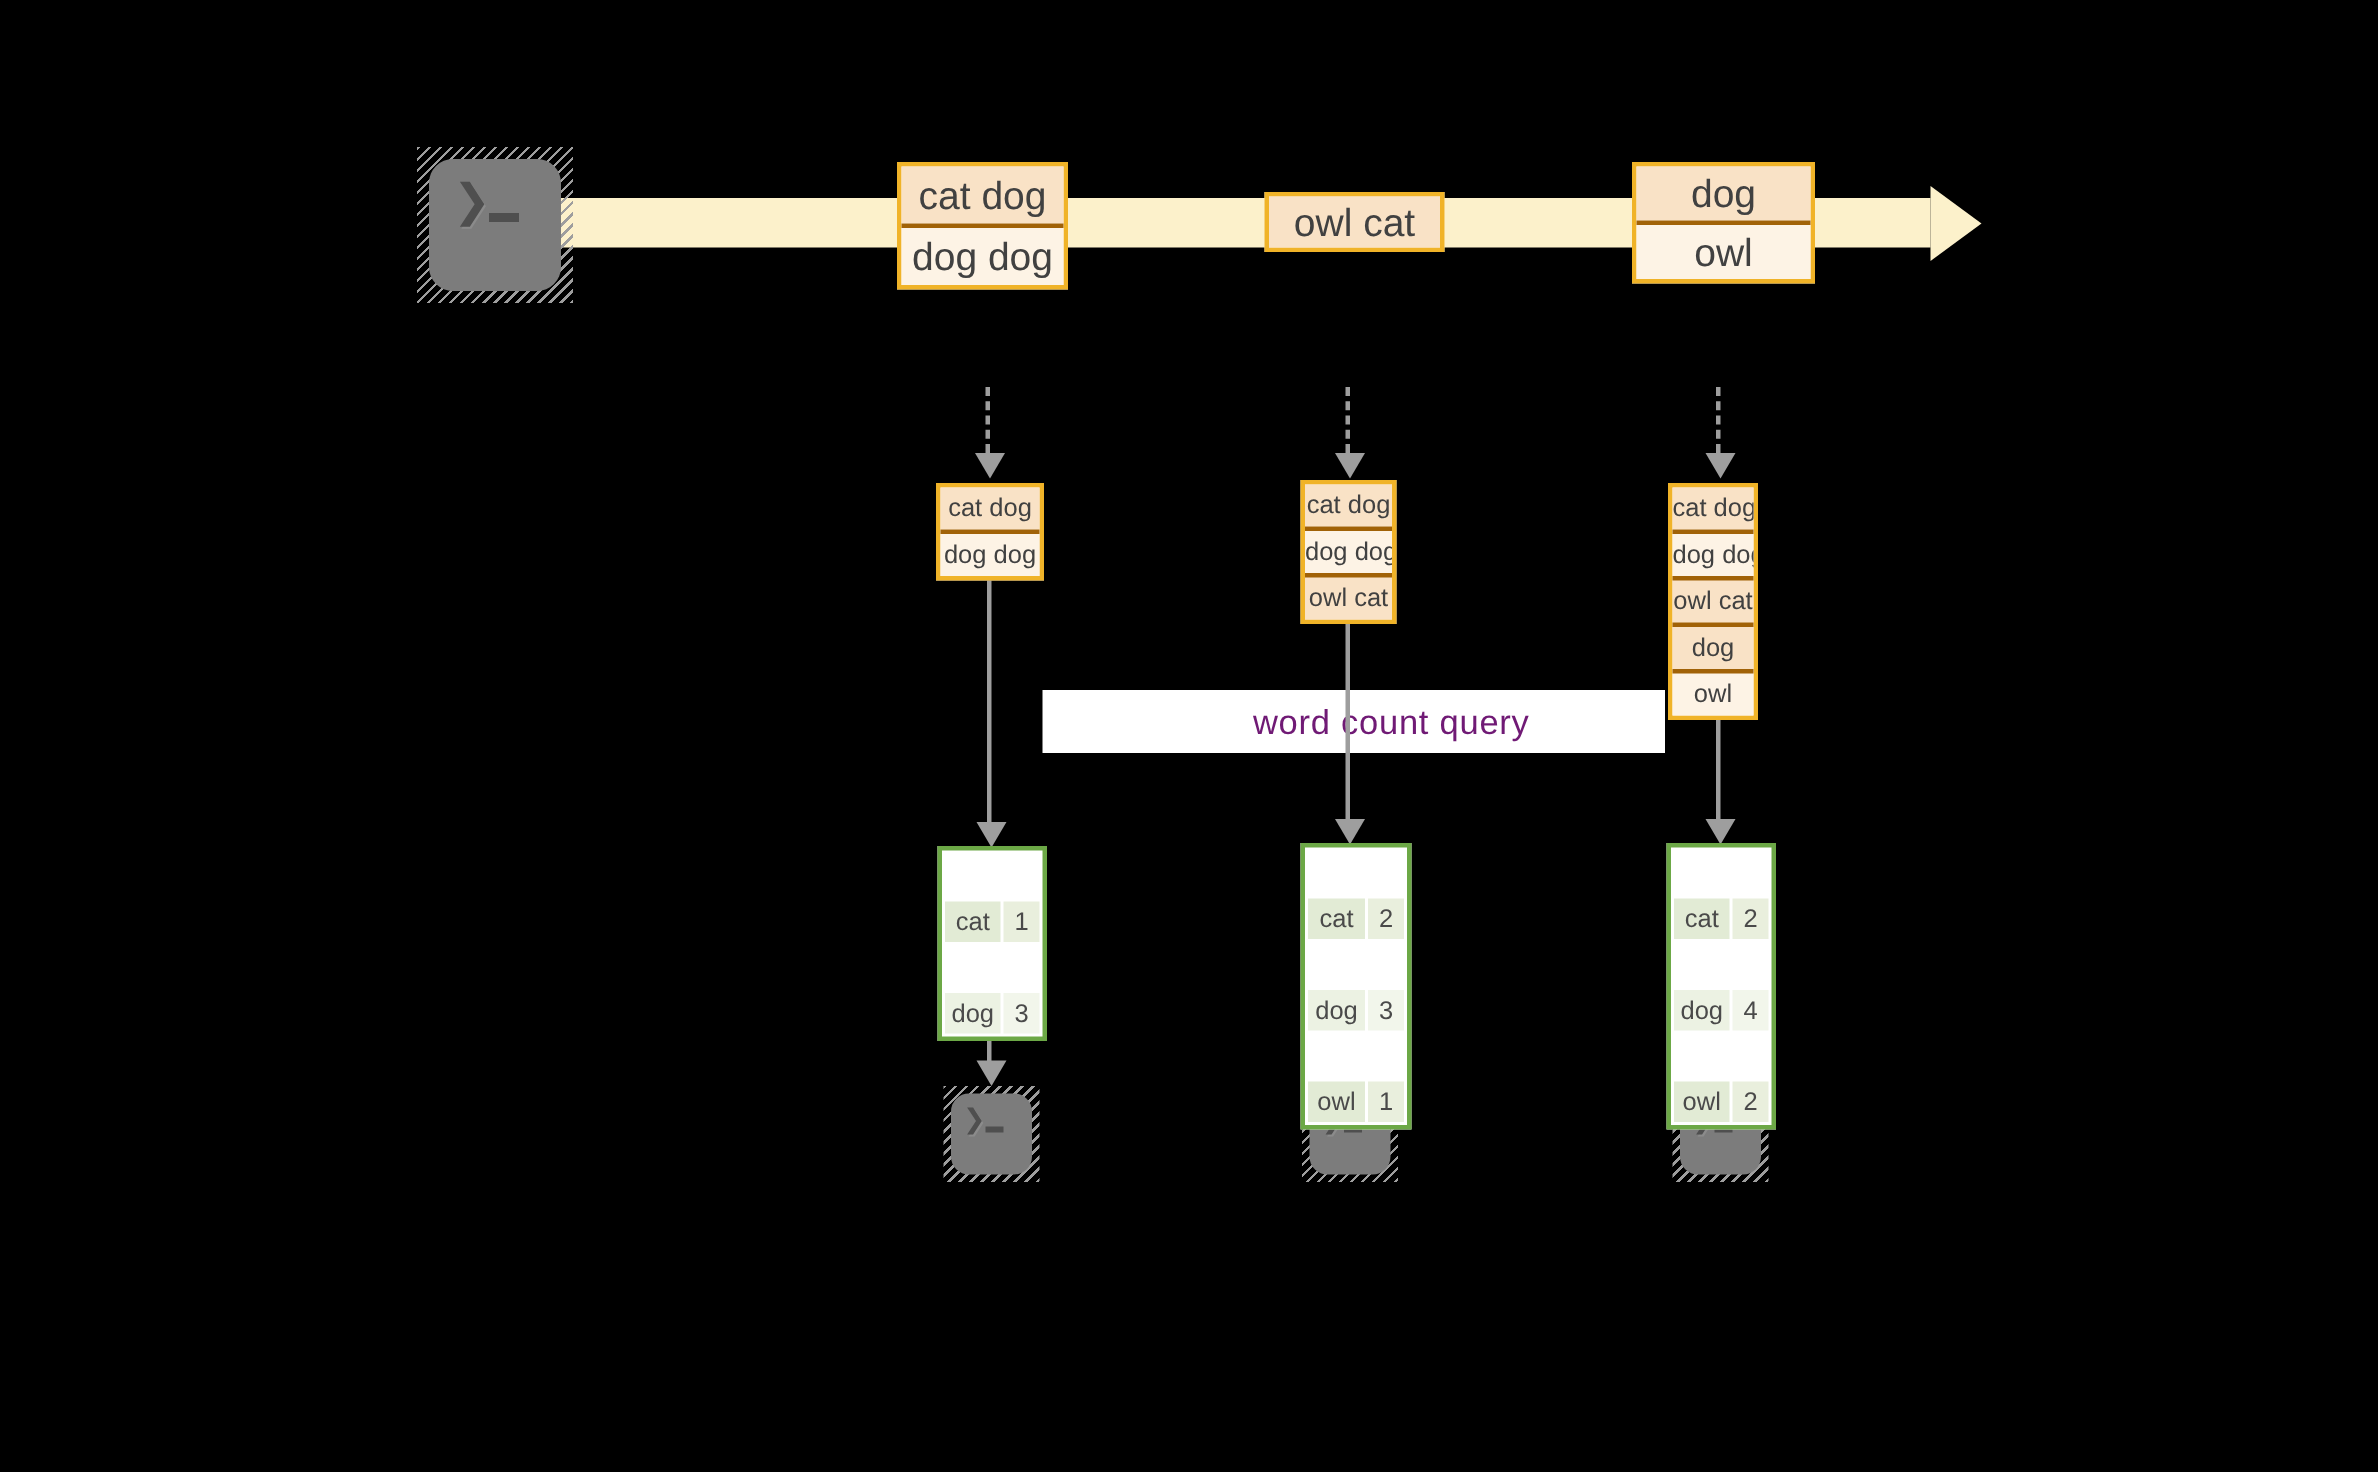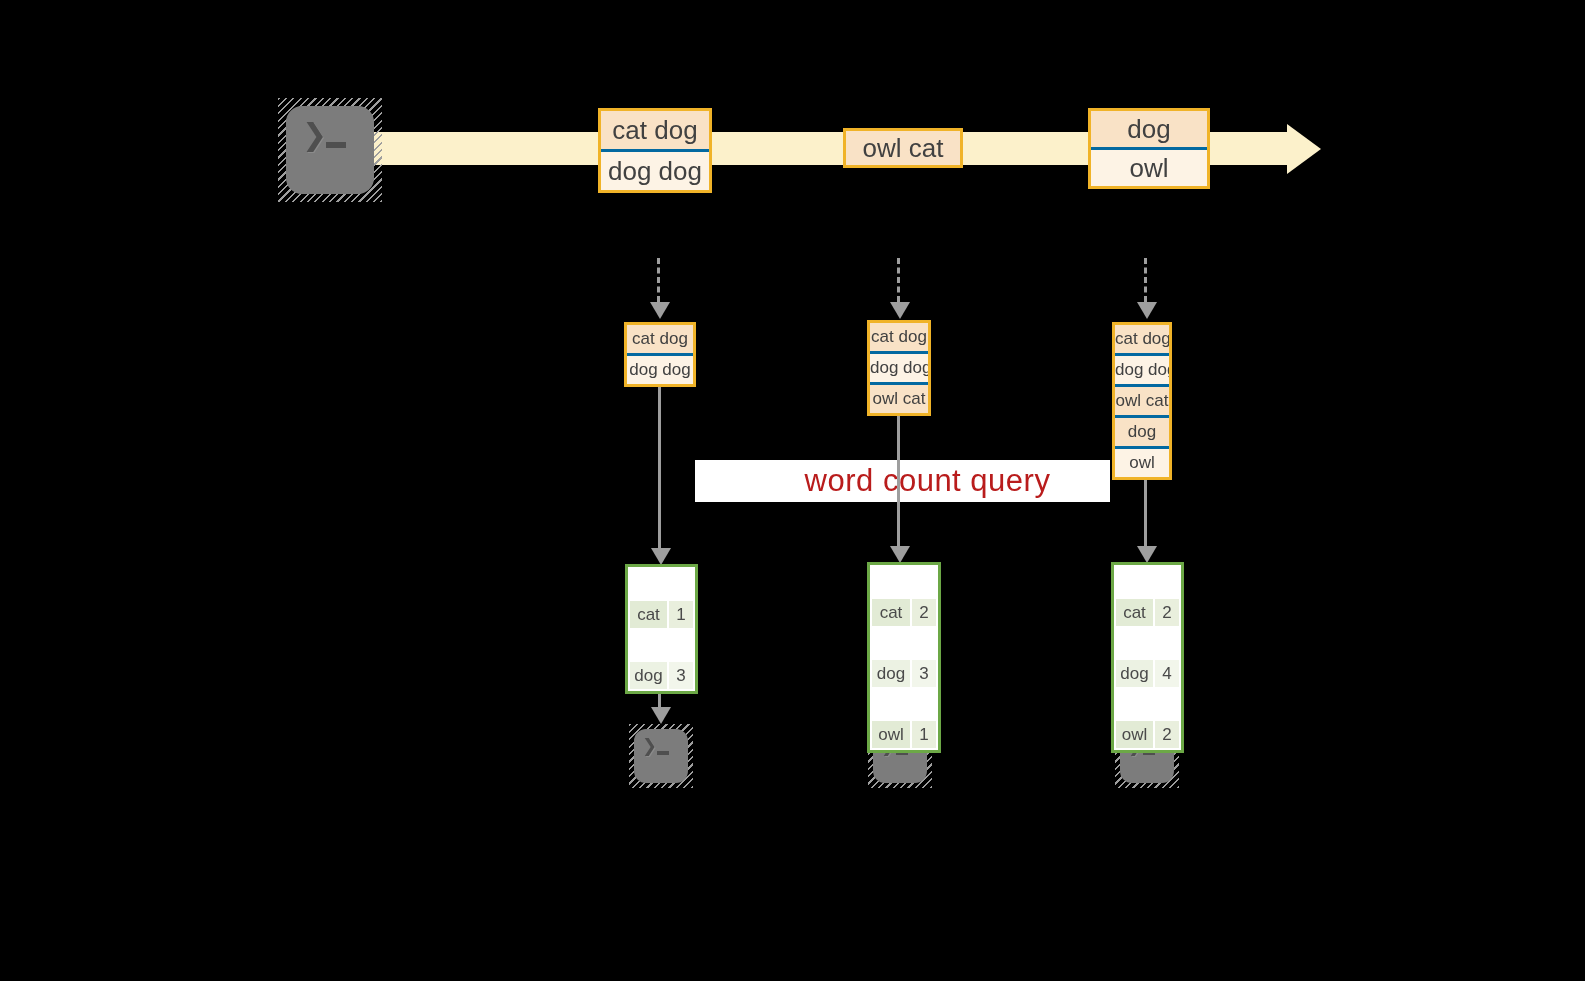--- a/index.html
+++ b/index.html
@@ -34,42 +34,42 @@
   .band-head{
     width:0;height:0;z-index:1;
     border-top:25px solid rgba(0,0,0,0);
     border-bottom:25px solid rgba(0,0,0,0);
     border-left:34px solid #fcf1cb;
   }
 
   
   .obox{border:3px solid #f0b328;z-index:3;background:#fdf3e5;}
   .orow{color:#414141;text-align:center;overflow:hidden;white-space:nowrap;}
-  .orow + .orow{border-top:3px solid #0369a1;}
+  .orow + .orow{border-top:3px solid #a16207;}
   .orow.peach{background:#f9e2c6;}
   .orow.cream{background:#fdf3e5;}
   .batch .orow{font-size:26px;}
   .state .orow{font-size:17px;height:28px;line-height:28px;}
 
   
   .vline{width:0;border-left:3.5px solid #9e9e9e;z-index:2;}
   .vline.dashed{border-left-style:dashed;}
   .ahead{
     width:0;height:0;z-index:2;
     border-left:10px solid rgba(0,0,0,0);
     border-right:10px solid rgba(0,0,0,0);
     border-top:17px solid #9e9e9e;
   }
 
   
   .banner{
     background:#ffffff;z-index:1;display:flex;align-items:center;justify-content:center;
   }
   .banner span{
-    font-size:31px;color:#b91c1c;transform:translateX(25px);letter-spacing:0.5px;
+    font-size:23px;color:#701a75;transform:translateX(25px);letter-spacing:0.5px;
   }
 
   
   .gtable{
     background:#ffffff;border:3px solid #6ca846;padding:2px;z-index:3;
     display:grid;grid-template-columns:1fr 24px;gap:2px;box-sizing:border-box;
   }
   .gcell{
     height:27px;line-height:27px;text-align:center;font-size:17px;color:#4a4a4a;
     overflow:hidden;white-space:nowrap;margin-top:32px;

